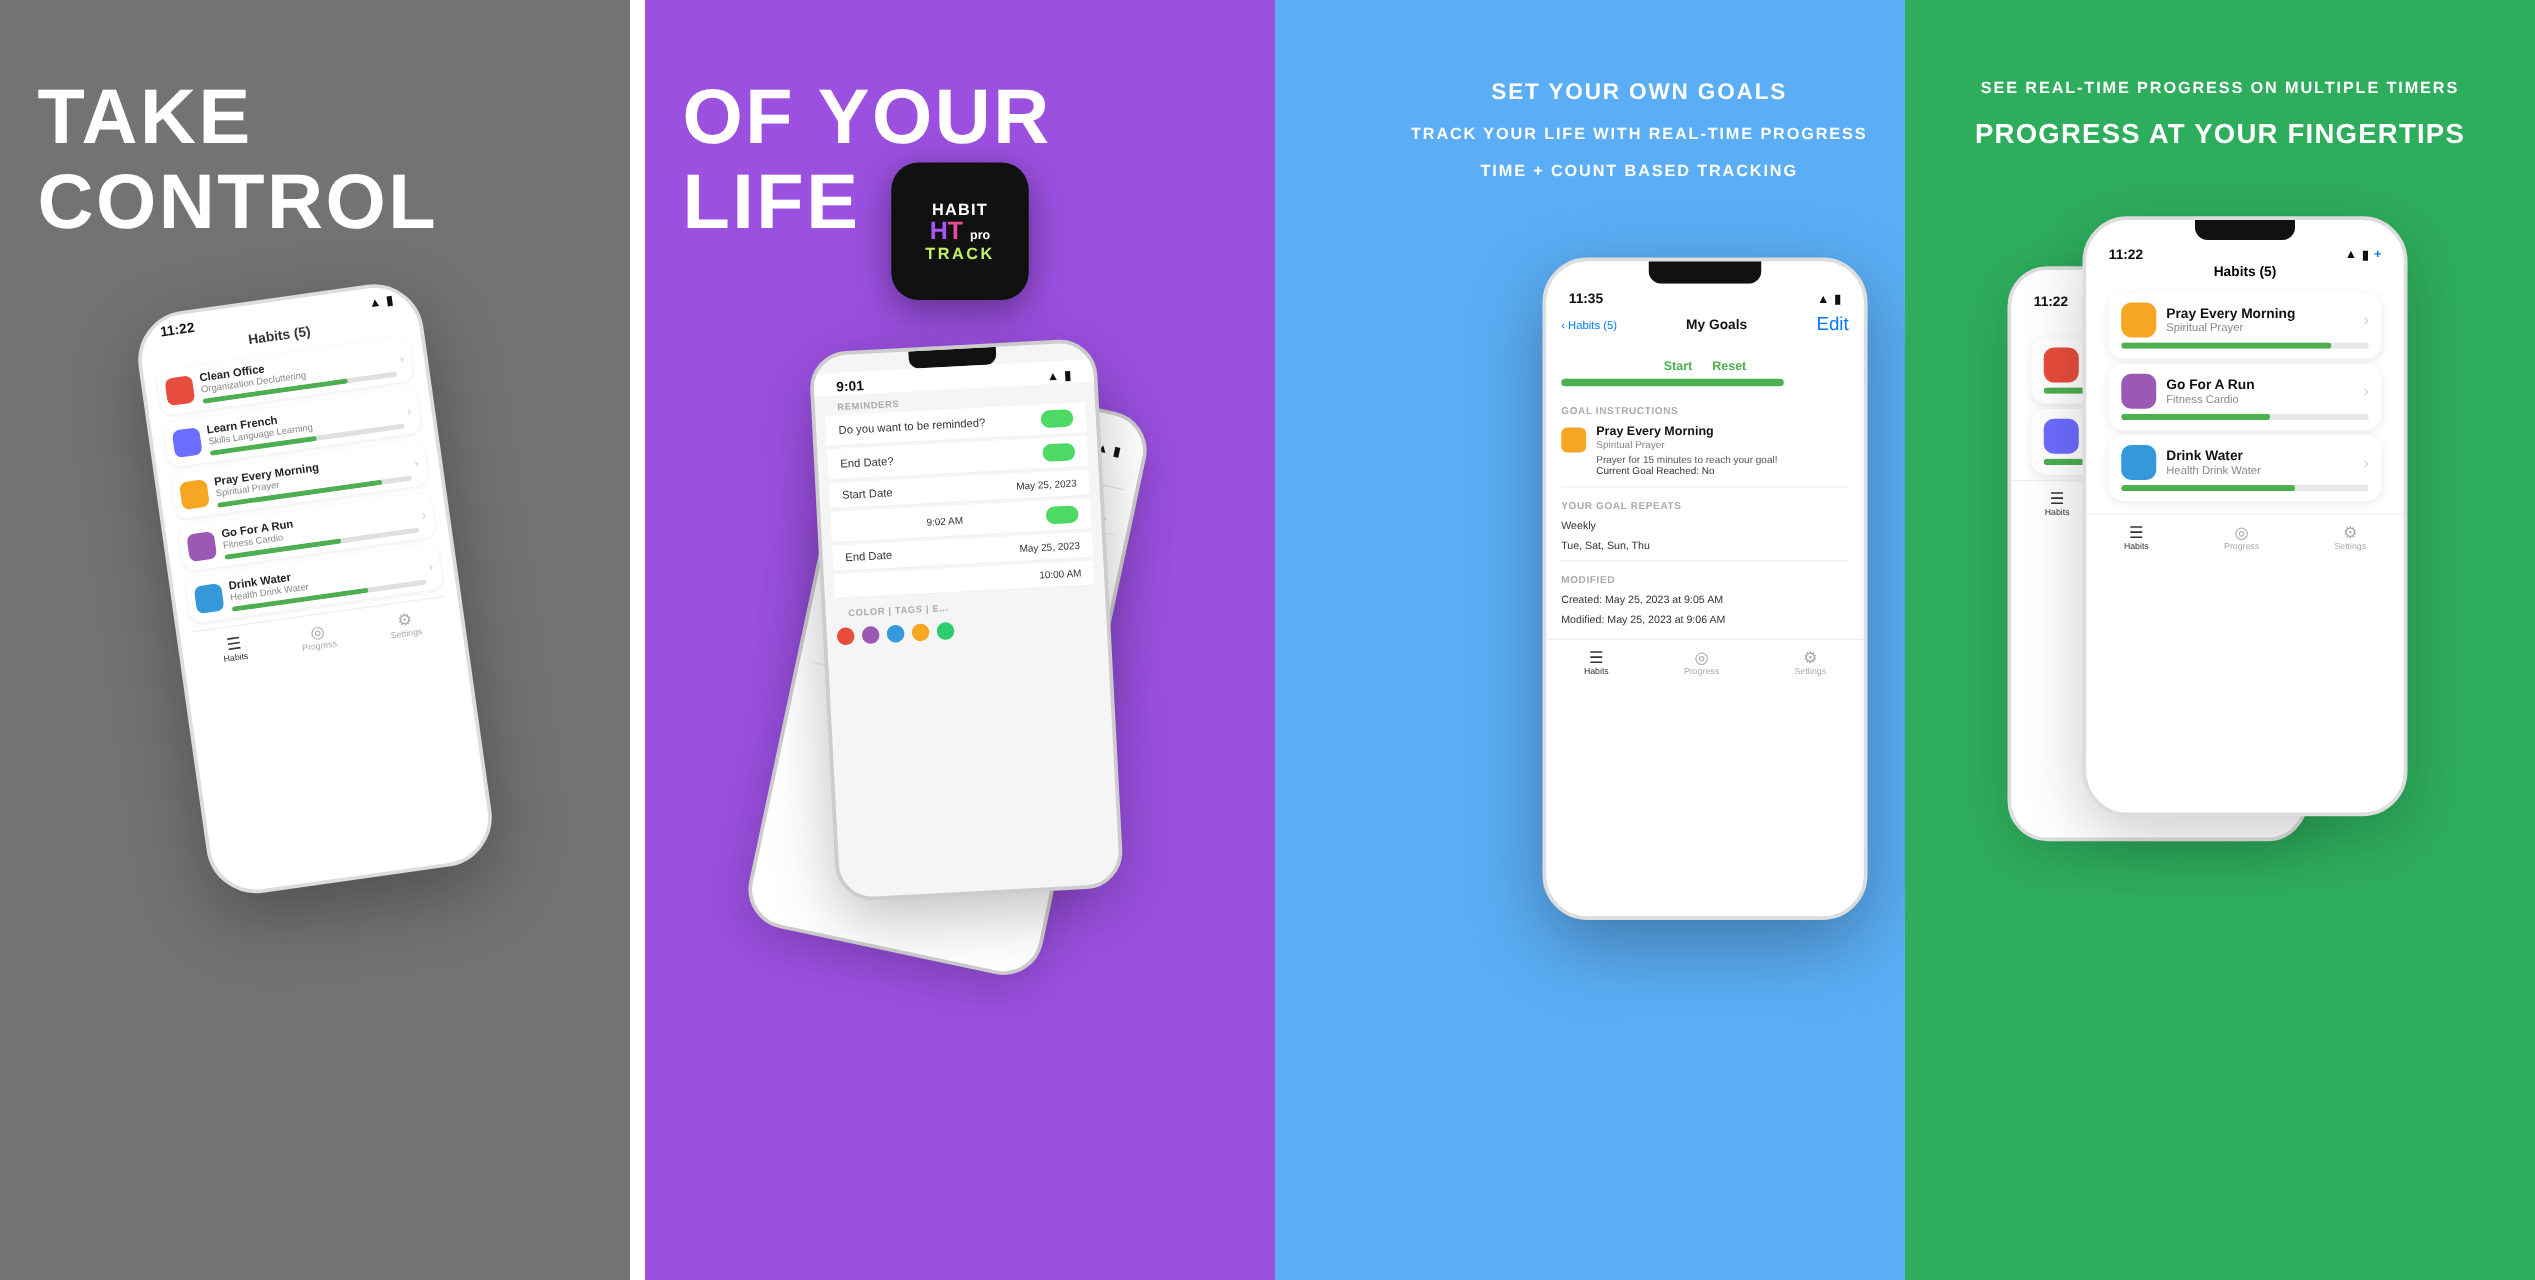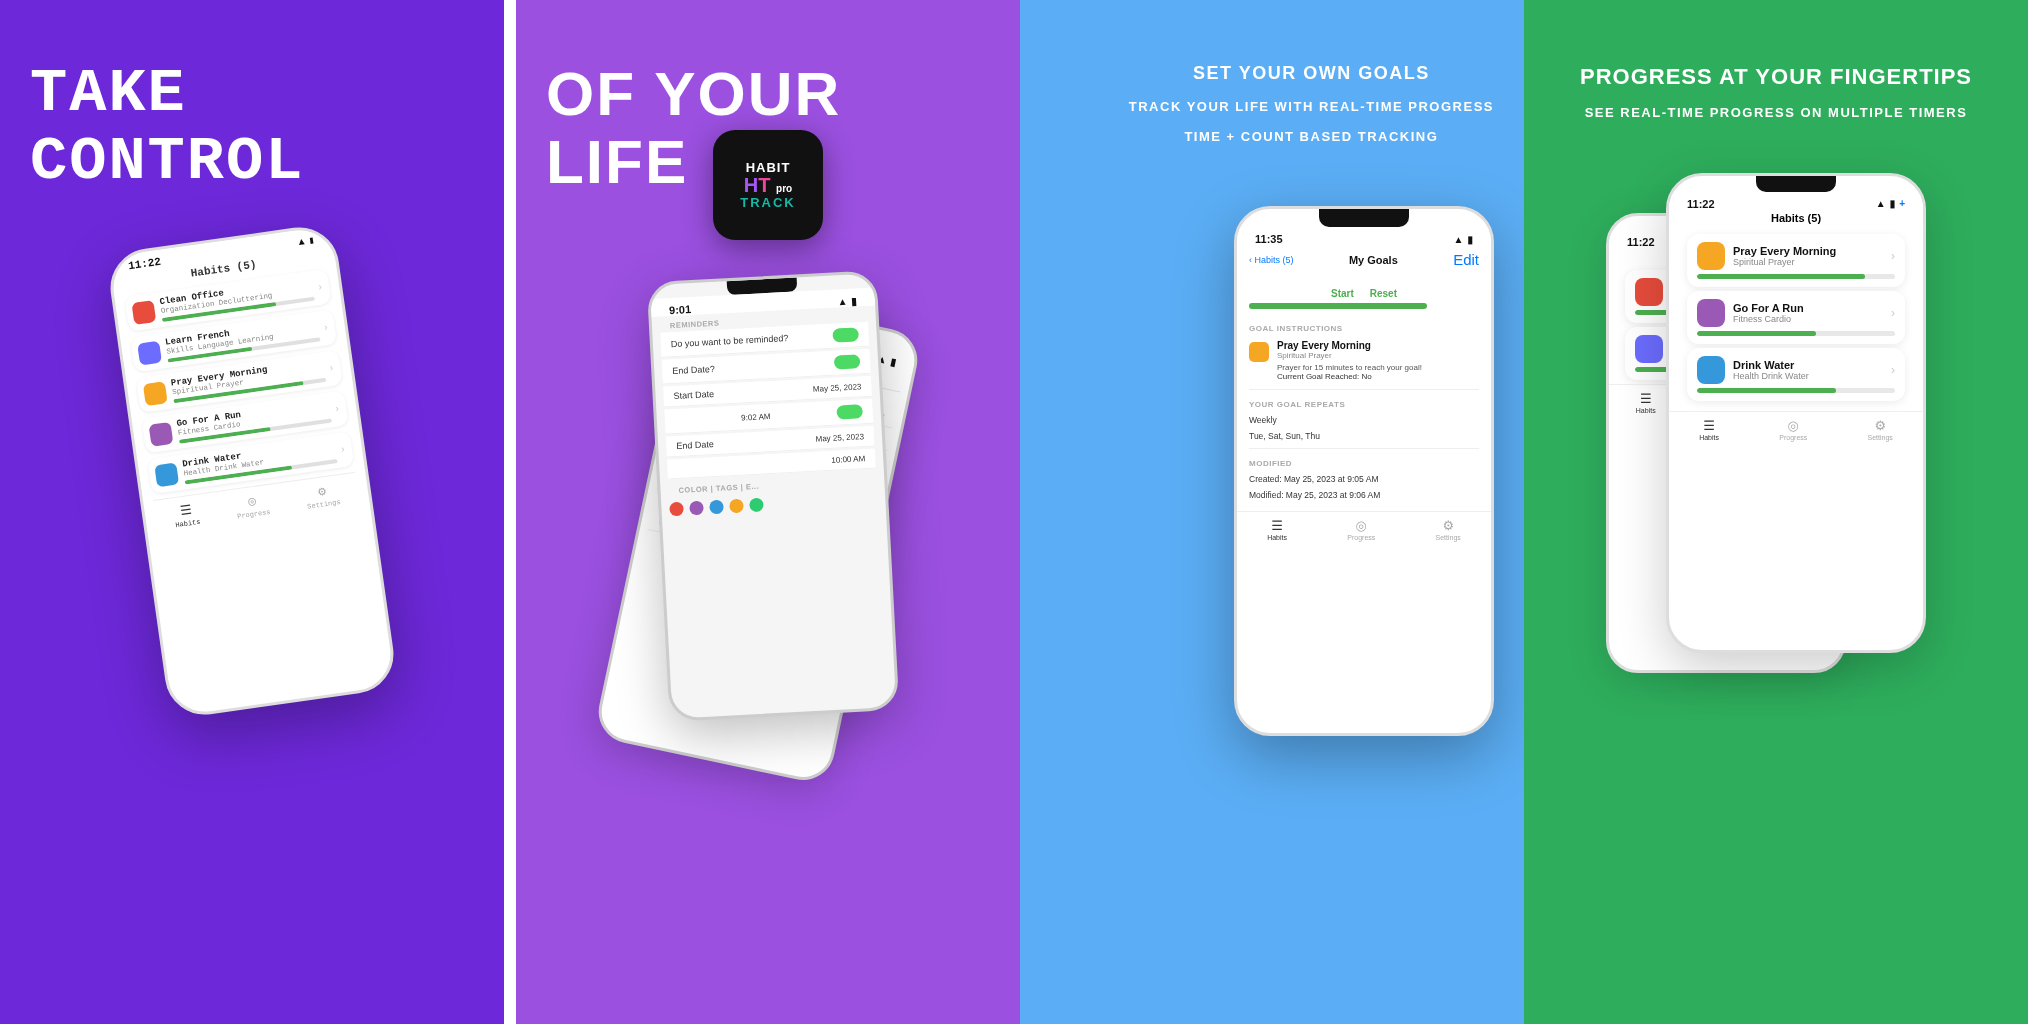--- a/index.html
+++ b/index.html
@@ -15,21 +15,21 @@
     
     .panel {
       flex: 1;
       display: flex;
       flex-direction: column;
       align-items: center;
       justify-content: flex-start;
       padding: 60px 30px 40px;
       position: relative;
     }
-    .panel-purple { background: #6d28d9; font-family: Liberation Mono, monospace; }
+    .panel-purple { background: #737373; }
     .panel-purple2 { background: #9B50E0; }
     .panel-blue { background: #5BAEF5; align-items: flex-end; }
     .panel-green { background: #2EAD5C; }
 
     
     .panel-title {
       font-size: 62px;
       font-weight: 900;
       color: #fff;
       text-transform: uppercase;
@@ -252,21 +252,21 @@
     .logo-text-ht {
       font-size: 20px;
       font-weight: 900;
       line-height: 1;
     }
     .logo-text-ht .h { color: #A855F7; }
     .logo-text-ht .t { color: #EC4899; }
     .logo-text-track {
       font-size: 13px;
       font-weight: 900;
-      color: #14b8a6;
+      color: #bef264;
       letter-spacing: 2px;
     }
 
     
     .phone3 {
       width: 260px;
       height: 530px;
       margin-top: 30px;
       border-radius: 36px;
     }
@@ -680,22 +680,22 @@
       </div>
       <div class="tab-item">
         <span class="tab-icon">⚙</span>
         <span>Settings</span>
       </div>
     </div>
   </div>
 </div>
 
 <div class="panel panel-green">
+  <div class="panel-subtitle" style="font-size:13px;font-weight:600;">SEE REAL-TIME PROGRESS ON MULTIPLE TIMERS</div>
   <div class="panel-subtitle" style="font-size:22px;font-weight:900;text-align:center;letter-spacing:1px;">PROGRESS AT YOUR FINGERTIPS</div>
-  <div class="panel-subtitle" style="font-size:13px;font-weight:600;">SEE REAL-TIME PROGRESS ON MULTIPLE TIMERS</div>
 
   <div class="phone4-wrapper">
 
     <div class="phone4-back">
       <div style="background:#111;height:14px;border-radius:0 0 8px 8px;width:70px;margin:0 auto;"></div>
       <div class="phone-status-bar">
         <span>11:22</span>
         <div class="phone-status-right">
           <span>▲</span>
           <span>▮</span>

